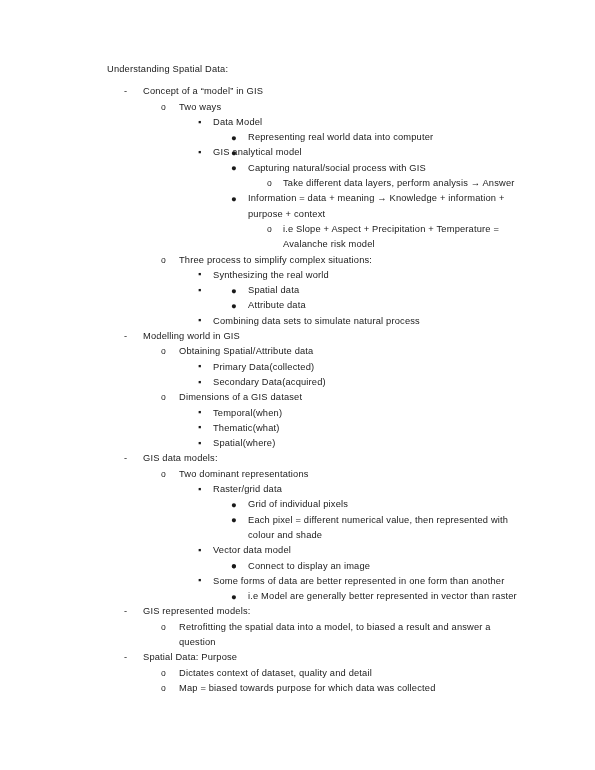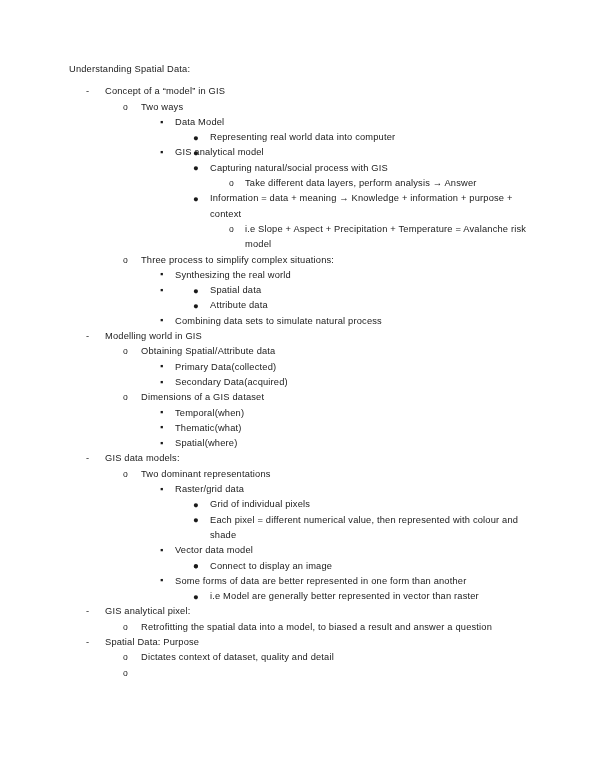--- a/index.html
+++ b/index.html
@@ -16,21 +16,21 @@
     color: #1a1a1a;
     -webkit-font-smoothing: antialiased;
   }
 
   .page {
     position: relative;
     width: 595px;
     height: 770px;
     background: #ffffff;
     box-sizing: border-box;
-    padding: 62px 65px 0 69px;
+    padding: 62px 65px 0 107px;
     border-radius: 24px;
   }
 
   .doc-title {
     font-size: 9.3px;
     line-height: 15.3px;
     letter-spacing: 0.18px;
     margin: 0 0 7px 0;
     white-space: nowrap;
   }
@@ -218,32 +218,33 @@
       <div class="item lvl3">
         <span class="bullet">▪</span>
         <span class="txt">Some forms of data are better represented in one form than another</span>
       </div>
       <div class="item lvl4">
         <span class="bullet">●</span>
         <span class="txt">i.e Model are generally better represented in vector than raster</span>
       </div>
       <div class="item lvl1">
         <span class="bullet">-</span>
-        <span class="txt">GIS analytical pixel:</span>
+        <span class="txt">GIS represented models:</span>
       </div>
       <div class="item lvl2">
         <span class="bullet">o</span>
         <span class="txt">Retrofitting the spatial data into a model, to biased a result and answer a question</span>
       </div>
       <div class="item lvl1">
         <span class="bullet">-</span>
         <span class="txt">Spatial Data: Purpose</span>
       </div>
       <div class="item lvl2">
         <span class="bullet">o</span>
         <span class="txt">Dictates context of dataset, quality and detail</span>
       </div>
       <div class="item lvl2">
         <span class="bullet">o</span>
+        <span class="txt">Map = biased towards purpose for which data was collected</span>
       </div>
     </div>
 
 </div>
 
 </body></html>

